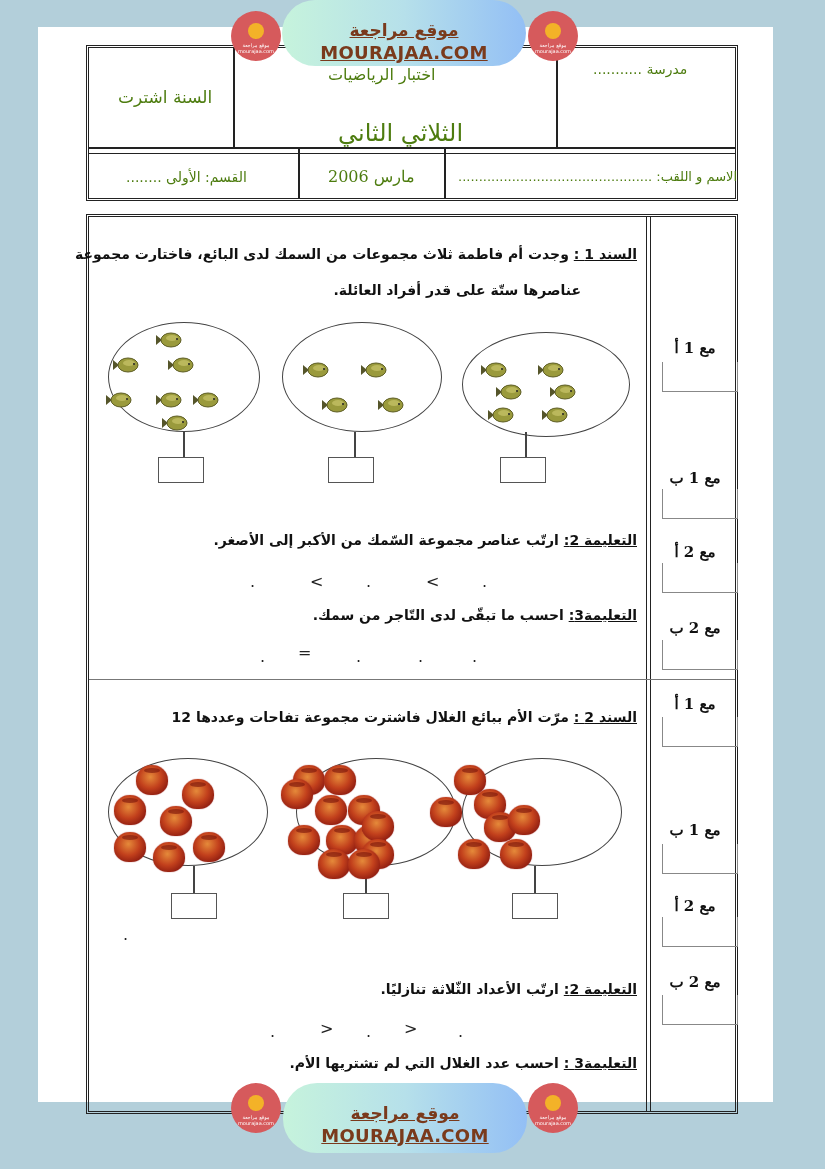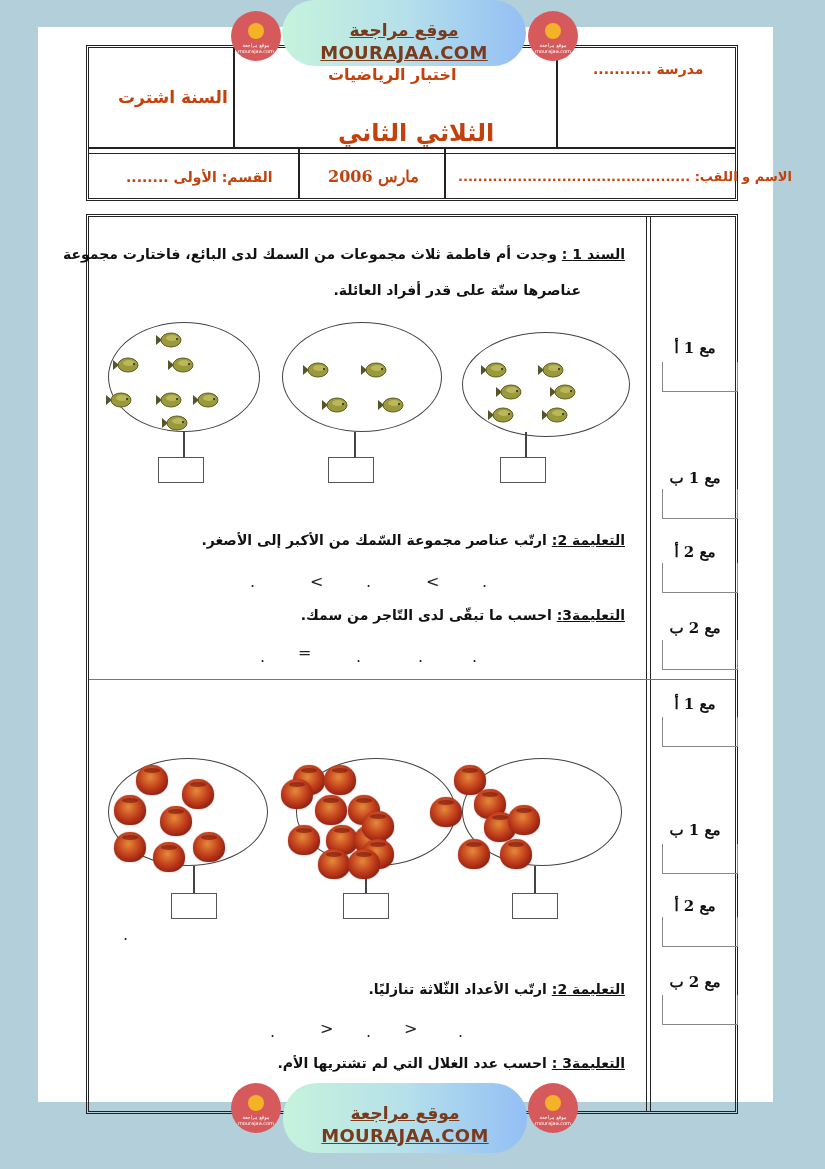--- a/index.html
+++ b/index.html
@@ -7,22 +7,22 @@
     width:825px; height:1169px; position:relative; overflow:hidden;
     background:#b3cfda;
     font-family:"DejaVu Sans", sans-serif;
   }
   .page {
     position:absolute; left:38px; top:27px; width:735px; height:1075px;
     background:#fff;
   }
   .abs { position:absolute; }
   .dbl { position:absolute; border:3px double #222; box-sizing:border-box; }
-  .hdr-text { position:absolute; font-size:16px; font-weight:bold; direction:rtl; color:#c2410c; }
-  .para { position:absolute; right:16px; font-size:14px; font-weight:bold; direction:rtl; color:#111; white-space:nowrap; }
+  .hdr-text { position:absolute; font-size:16px; font-weight:normal; direction:rtl; color:#4d7c0f; }
+  .para { position:absolute; right:4px; font-size:14px; font-weight:bold; direction:rtl; color:#111; white-space:nowrap; }
   .para .lbl { text-decoration:underline; }
   .ellipse { position:absolute; border:1.5px solid #444; border-radius:50%; background:#fff; box-sizing:border-box; }
   .stem { position:absolute; width:1.5px; background:#444; }
   .lab { position:absolute; width:46px; height:26px; border:1.5px solid #555; box-sizing:border-box; background:#fff; }
   .fish { position:absolute; width:26px; height:16px; }
   .apple { position:absolute; width:32px; height:30px; border-radius:50% 50% 46% 46%;
            background:radial-gradient(circle at 45% 40%, #e58a3a 0%, #c2401c 45%, #8b1a10 80%); box-shadow:0 0 1px #a02020; }
   .apple::before { content:""; position:absolute; left:8px; top:3px; width:16px; height:5px; border-radius:50%; background:rgba(120,20,10,0.6); }
   .sym { position:absolute; font-size:16px; color:#222; }
   .score { position:absolute; right:0; width:80px; text-align:center; font-family:"DejaVu Serif", serif; font-size:15px; font-weight:bold; direction:rtl; color:#111; }
@@ -210,20 +210,26 @@
     <span class="sym" style="left:444px; top:545px;">.</span>
   </div>
   <div>
     <span class="sym" style="left:222px; top:620px;">.</span>
     <span class="sym" style="left:260px; top:616px;">=</span>
     <span class="sym" style="left:318px; top:620px;">.</span>
     <span class="sym" style="left:380px; top:620px;">.</span>
     <span class="sym" style="left:434px; top:620px;">.</span>
   </div>
 
+  <div class="abs" style="left:55px; top:680px; width:548px; height:30px;">
+    <div class="para" style="top:2px;">
+      <span class="lbl">السند 2 :</span>
+      <span>مرّت الأم ببائع الغلال فاشترت مجموعة تفاحات  وعددها 12</span>
+    </div>
+  </div>
 
   <div>
     <div class="ellipse" style="left:70px; top:731px; width:160px; height:108px;"></div>
     <div class="stem" style="left:155px; top:839px; height:28px;"></div>
     <div class="lab" style="left:133px; top:866px;"></div>
   </div>
   <div>
     <div class="ellipse" style="left:258px; top:731px; width:160px; height:108px;"></div>
     <div class="stem" style="left:327px; top:839px; height:28px;"></div>
     <div class="lab" style="left:305px; top:866px;"></div>

